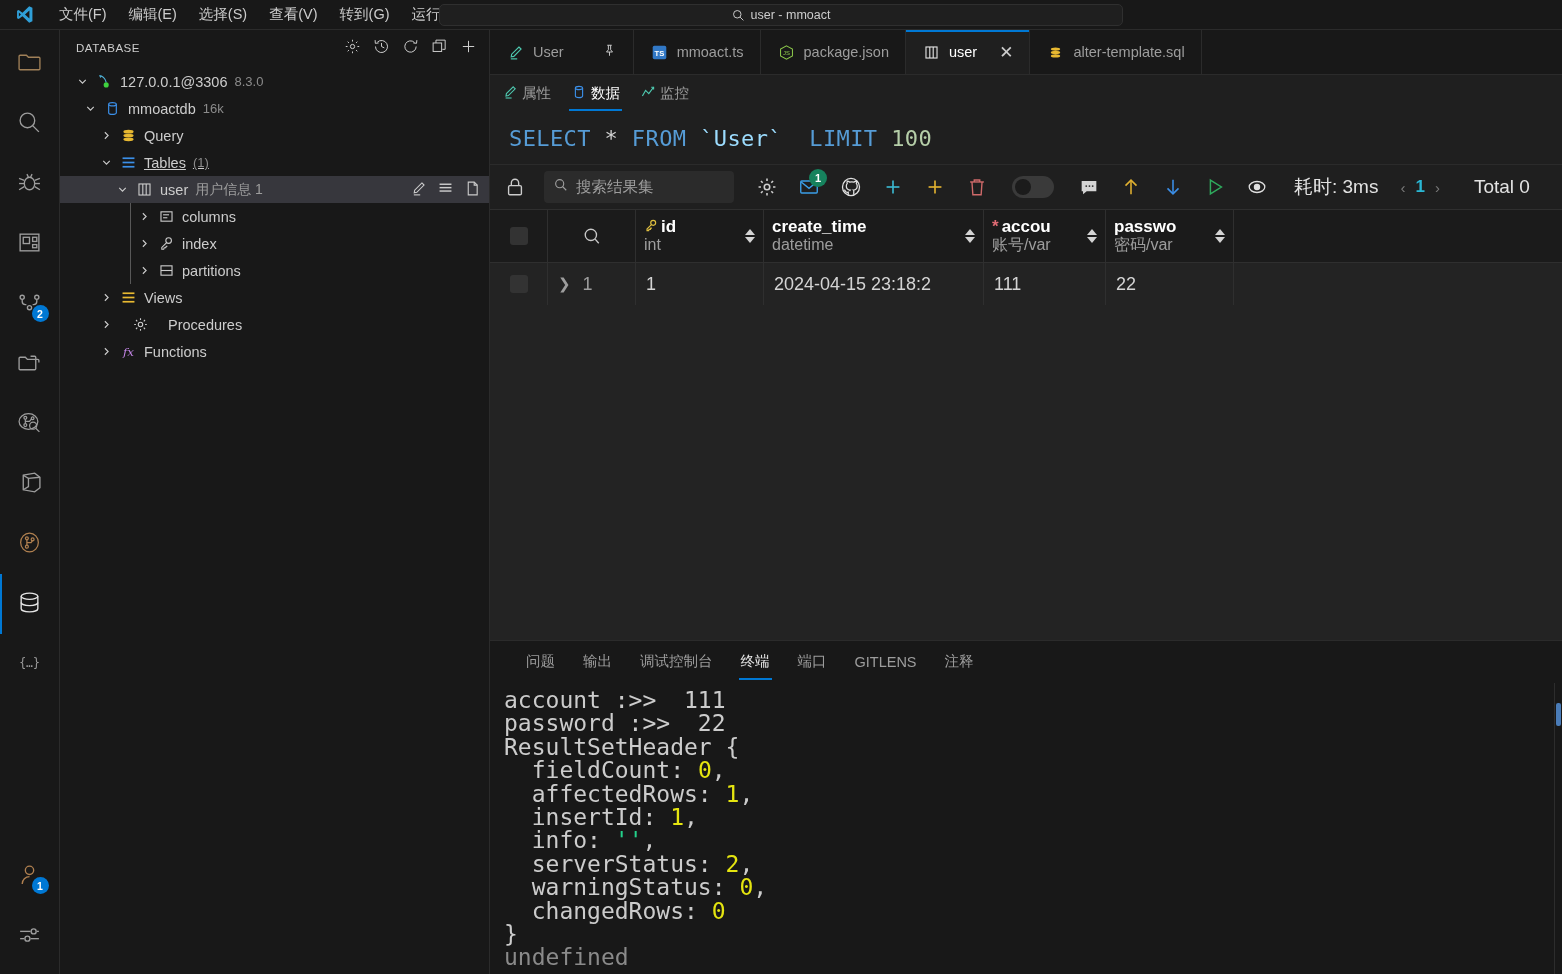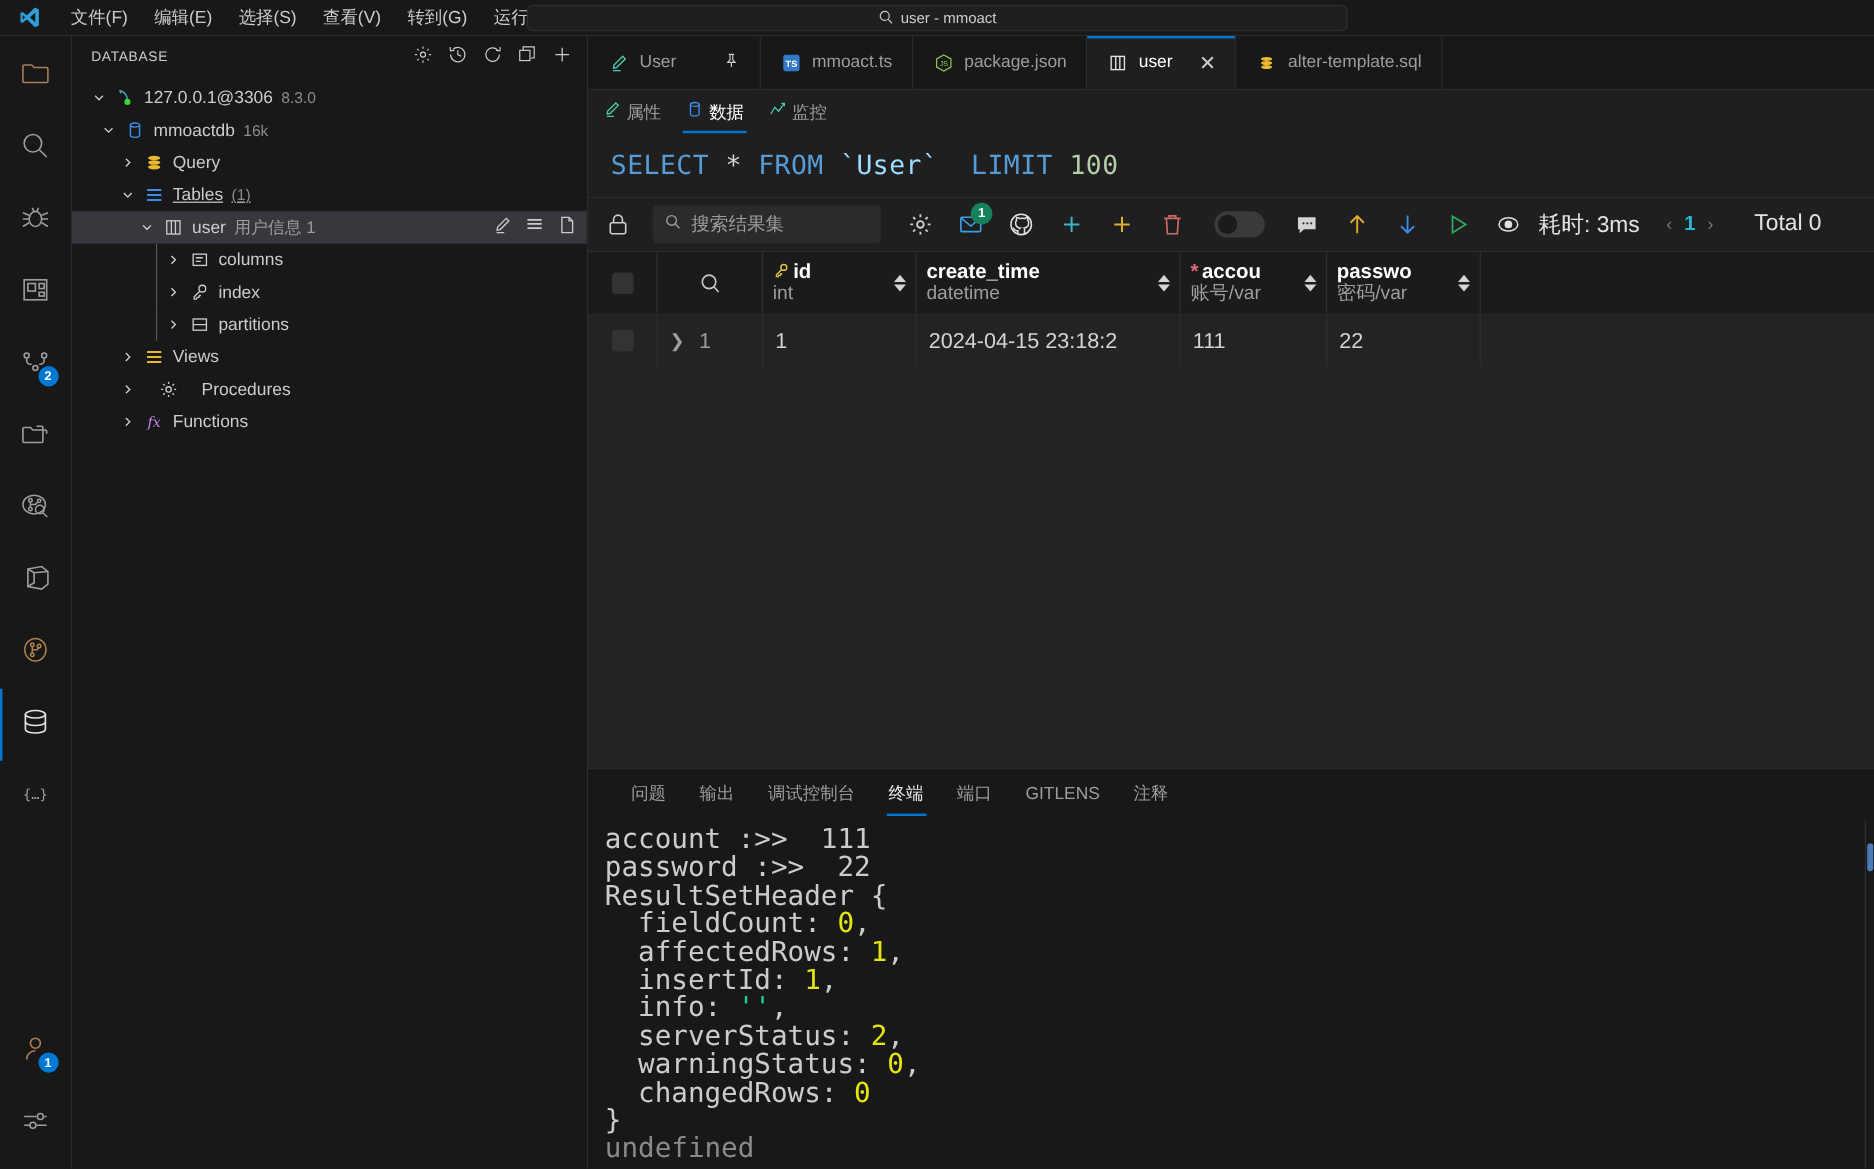--- a/index.html
+++ b/index.html
@@ -150,21 +150,21 @@
   }
   .searchbox .ph { font-size: 15.5px; color: #9d9d9d; }
   .tb-badge {
     position: absolute; top: -1px; right: -1px;
     background: #16825d; color: #fff; border-radius: 50%;
     width: 18px; height: 18px; font-size: 11px; font-weight: 700;
     display: flex; align-items: center; justify-content: center;
   }
   .toggle { width: 42px; height: 22px; background: #3a3a3a; border-radius: 11px; position: relative; margin: 0 10px;}
   .toggle::after { content:""; position:absolute; left:3px; top:3px; width:16px; height:16px; border-radius:50%; background:#1b1b1b;}
-  .elapsed { font-size: 19px; color: #e2e2e2; white-space: nowrap;}
+  .elapsed { font-size: 19px; color: #e2e2e2; margin-left: 12px; white-space: nowrap;}
   .pager { display: flex; align-items: center; gap: 10px; margin-left: 14px; font-size: 15px; color: #7a7a7a;}
   .pager .pg { color: #2ab7d4; font-weight: 700; font-size: 17px; }
   .total { margin-left: 26px; font-size: 19px; color: #e2e2e2; }
 
   
   .grid { flex: 0 0 auto; }
   .ghead { display: flex; height: 54px; background: #1b1b1b; border-top: 1px solid #2f2f2f; border-bottom: 1px solid #2f2f2f;}
   .gcell { border-right: 1px solid #2f2f2f; display: flex; align-items: center; position: relative; overflow: hidden; }
   .ghead .gcell { padding: 0 8px; }
   .cbx { width: 18px; height: 18px; background: #333333; border-radius: 3px; }

